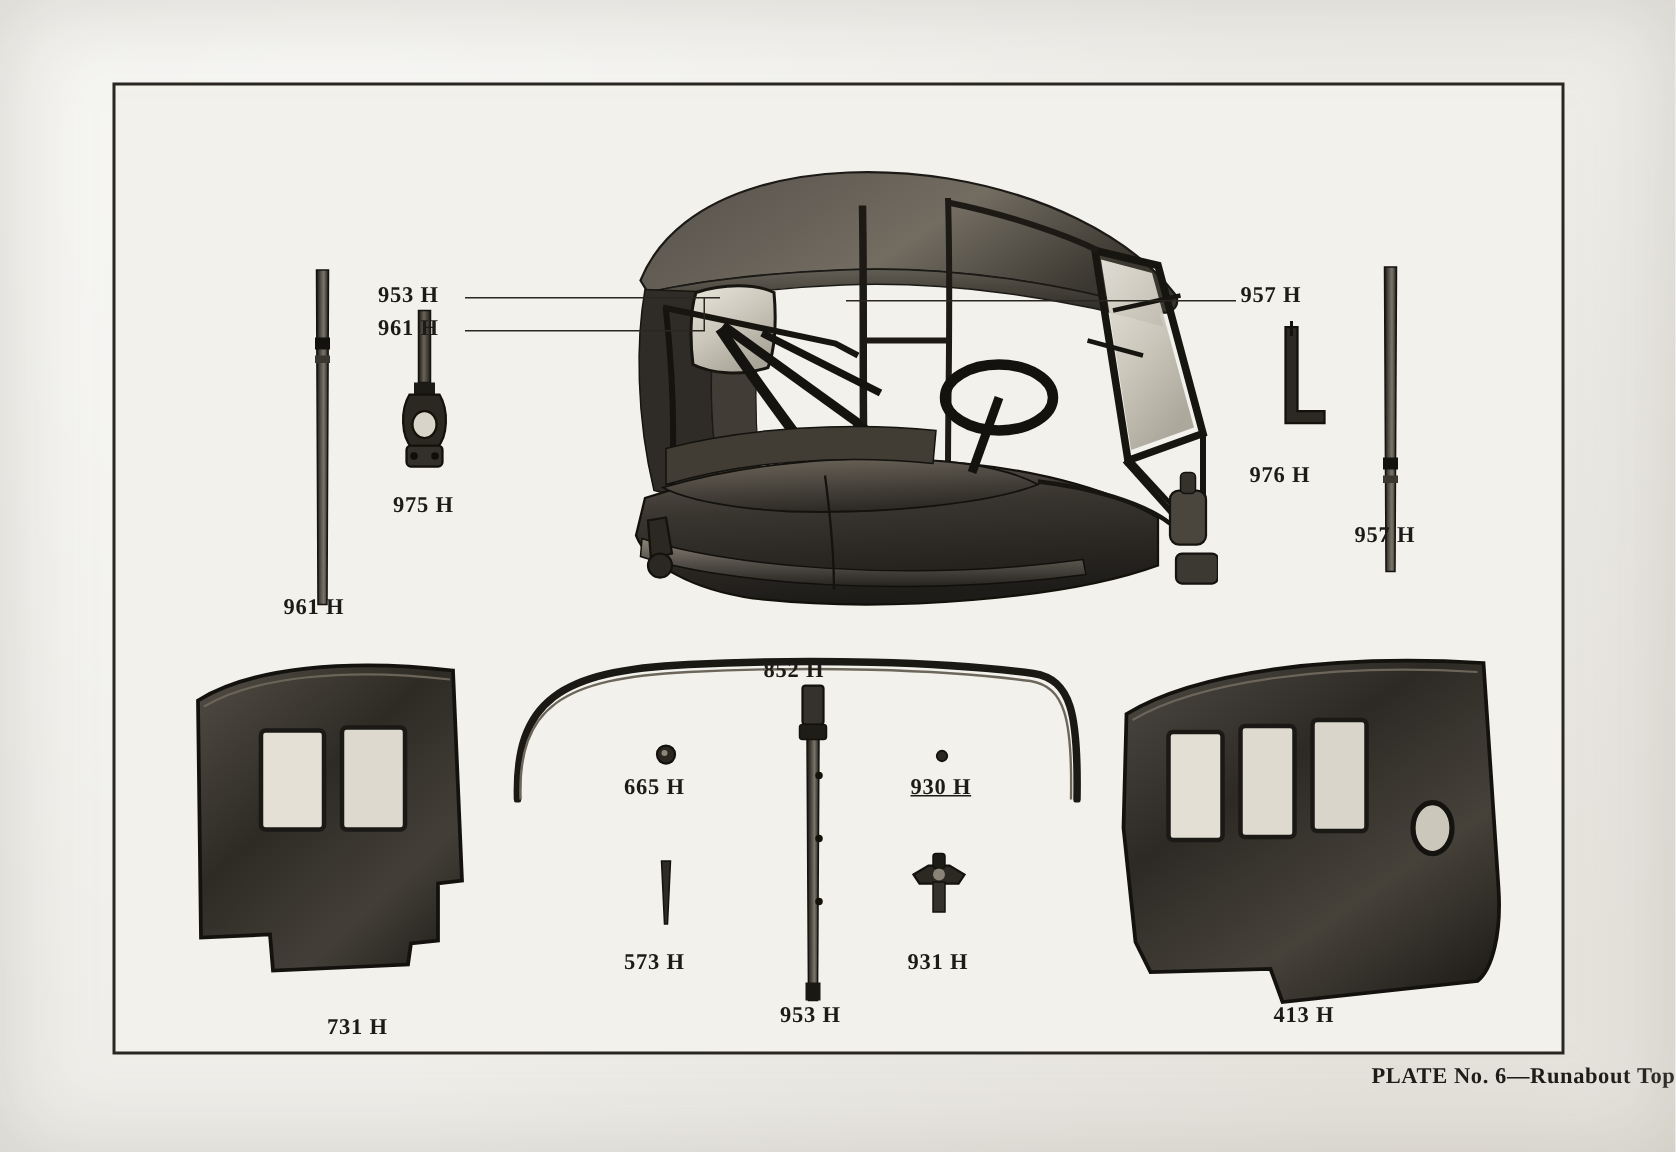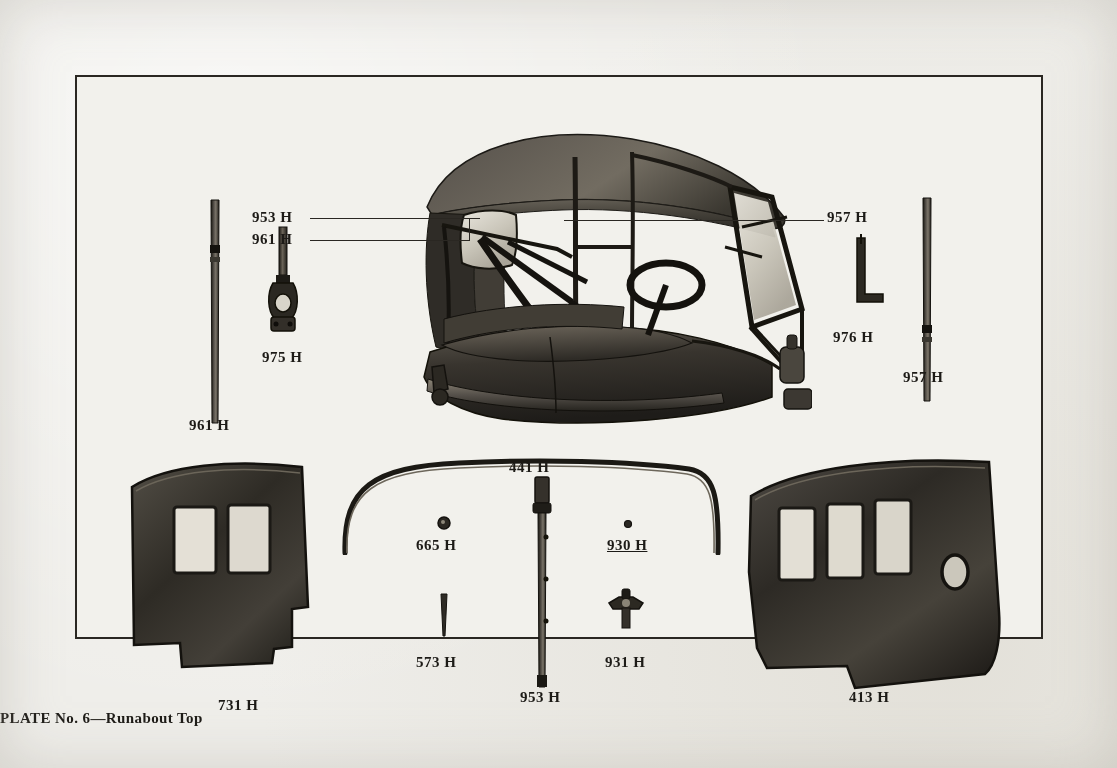--- a/index.html
+++ b/index.html
@@ -28,44 +28,43 @@
     position: absolute;
     inset: 0;
     pointer-events: none;
     box-shadow: inset 0 0 60px rgba(160,155,143,0.35);
   }
   #plate-frame {
     position: absolute;
     left: 75px;
     top: 55px;
     width: 968px;
-    height: 564px;
+    height: 648px;
     border: 2px solid #2a2722;
     background: #f2f1ec;
     box-sizing: border-box;
-    margin-top: 20px;
   }
   .fig {
     position: absolute;
   }
   .lbl {
     position: absolute;
     font-family: "Liberation Serif", serif;
     font-weight: bold;
     font-size: 15px;
     letter-spacing: 0.5px;
     color: #1d1b17;
     white-space: nowrap;
   }
   .caption {
     position: absolute;
     left: 0;
     top: 710px;
     width: 1117px;
-    text-align: left;
+    text-align: right;
     font-family: "Liberation Serif", serif;
     font-weight: bold;
     font-size: 15px;
     letter-spacing: 0.4px;
     color: #1d1b17;
   }
   
   .leader {
     position: absolute;
     background: #2a2722;
@@ -344,21 +343,21 @@
 
     <div class="lbl" style="left:175px; top:132px;">953 H</div>
     <div class="lbl" style="left:175px; top:154px;">961 H</div>
     <div class="lbl" style="left:750px; top:132px;">957 H</div>
 
     <div class="lbl" style="left:185px; top:272px;">975 H</div>
     <div class="lbl" style="left:112px; top:340px;">961 H</div>
     <div class="lbl" style="left:756px; top:252px;">976 H</div>
     <div class="lbl" style="left:826px; top:292px;">957 H</div>
 
-    <div class="lbl" style="left:432px; top:382px;">441 H</div>
+    <div class="lbl" style="left:432px; top:382px;">852 H</div>
     <div class="lbl" style="left:339px; top:460px;">665 H</div>
     <div class="lbl" style="left:530px; top:460px;text-decoration:underline;">930 H</div>
     <div class="lbl" style="left:339px; top:577px;">573 H</div>
     <div class="lbl" style="left:528px; top:577px;">931 H</div>
 
     <div class="lbl" style="left:141px; top:620px;">731 H</div>
     <div class="lbl" style="left:443px; top:612px;">953 H</div>
     <div class="lbl" style="left:772px; top:612px;">413 H</div>
 
   </div>

